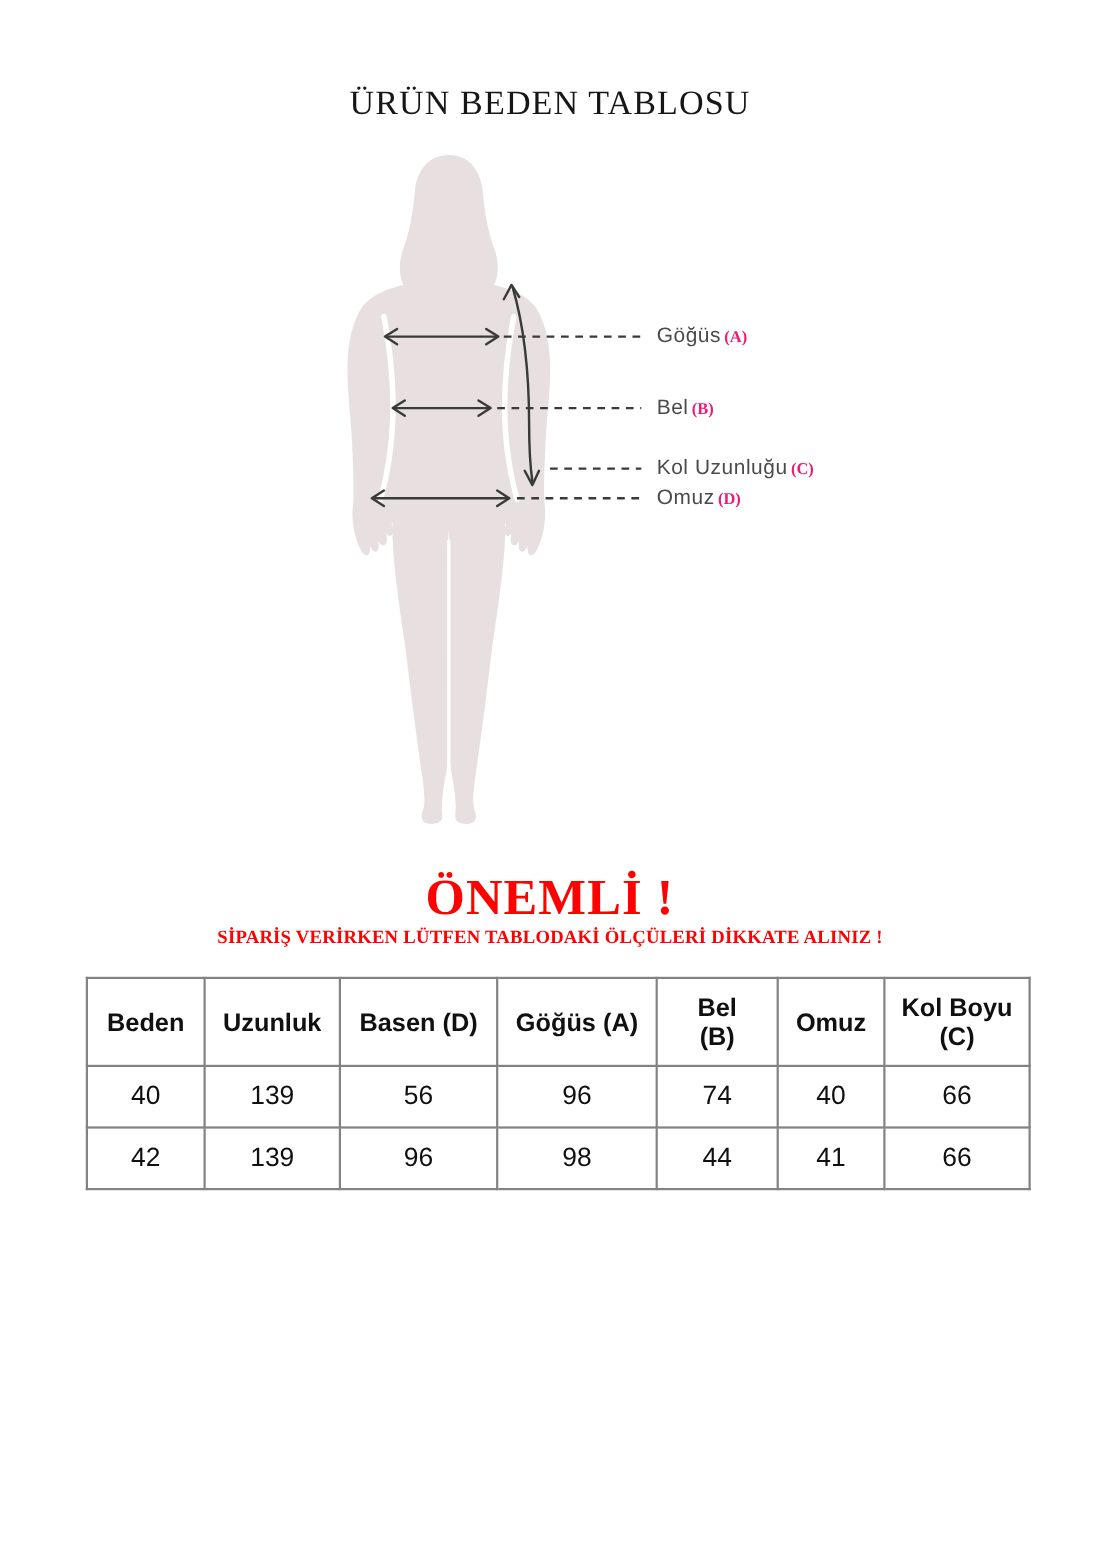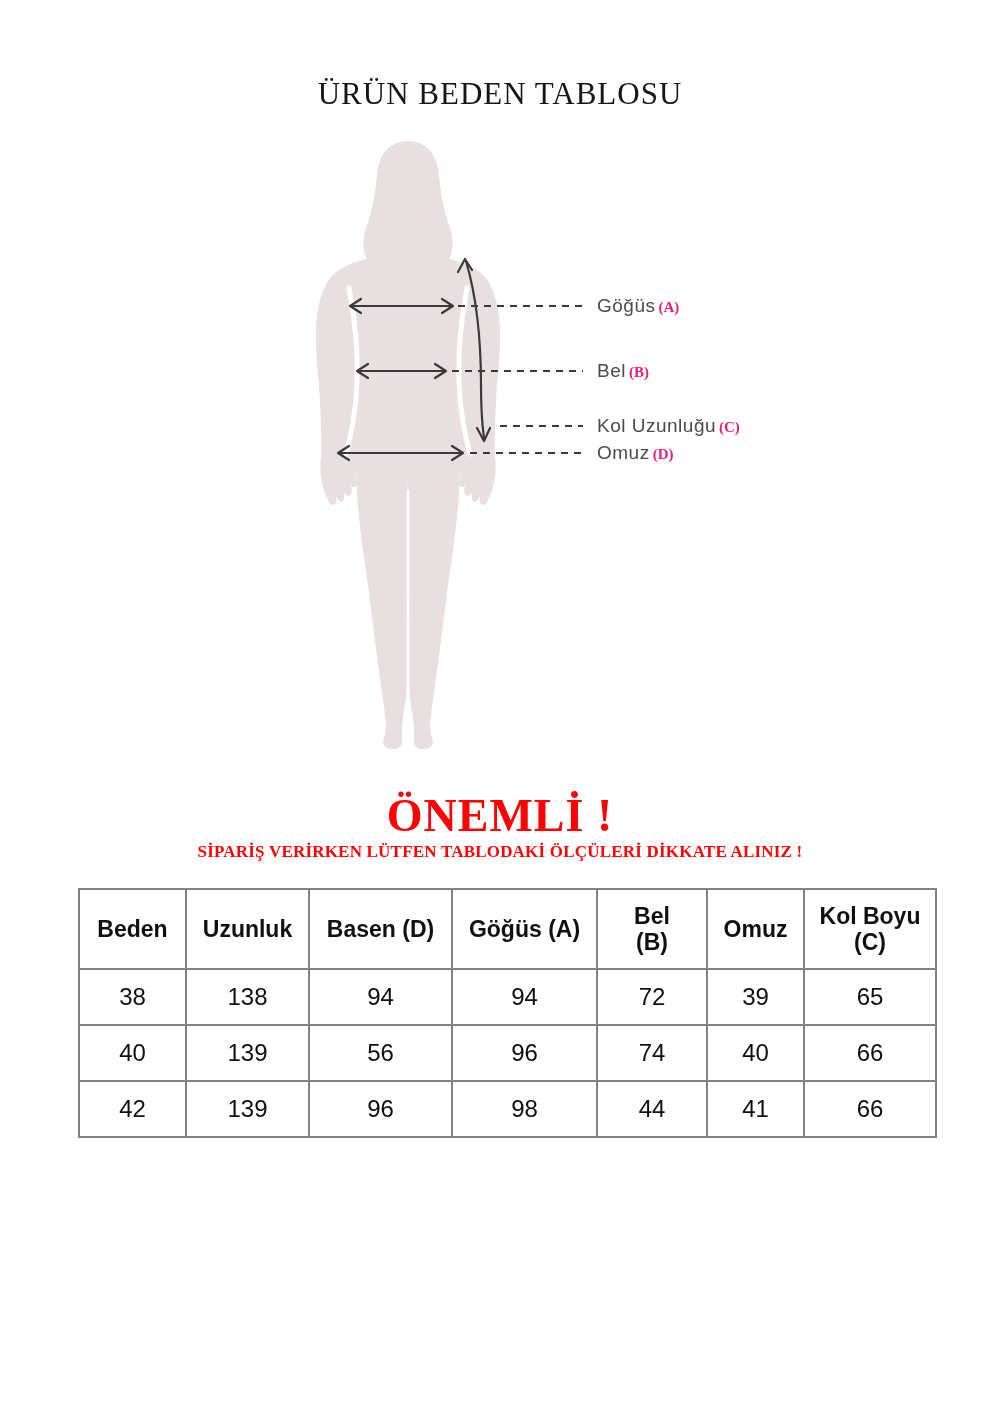--- a/index.html
+++ b/index.html
@@ -243,29 +243,20 @@
         <th>Göğüs (A)</th>
         <th>Bel
 (B)</th>
         <th>Omuz</th>
         <th>Kol Boyu
 (C)</th>
       </tr>
     </thead>
     <tbody>
       <tr>
-        <td>38</td>
-        <td>138</td>
-        <td>94</td>
-        <td>94</td>
-        <td>72</td>
-        <td>39</td>
-        <td>65</td>
-      </tr>
-      <tr>
         <td>40</td>
         <td>139</td>
         <td>56</td>
         <td>96</td>
         <td>74</td>
         <td>40</td>
         <td>66</td>
       </tr>
       <tr>
         <td>42</td>

